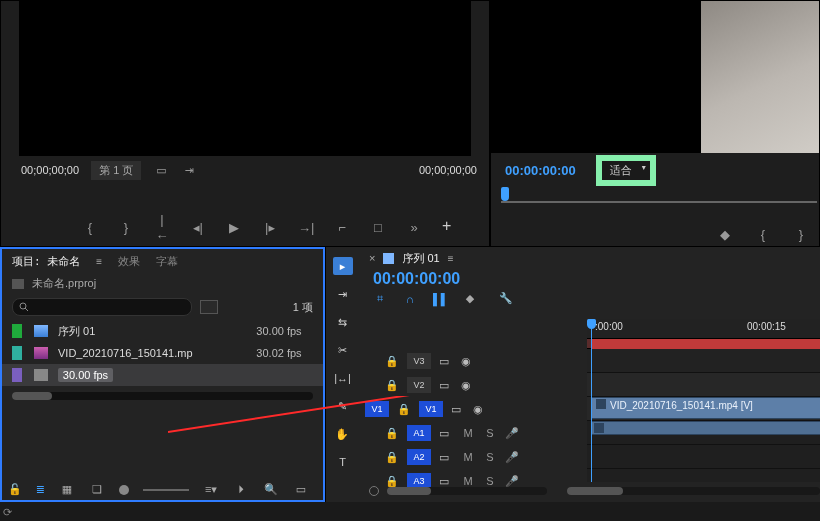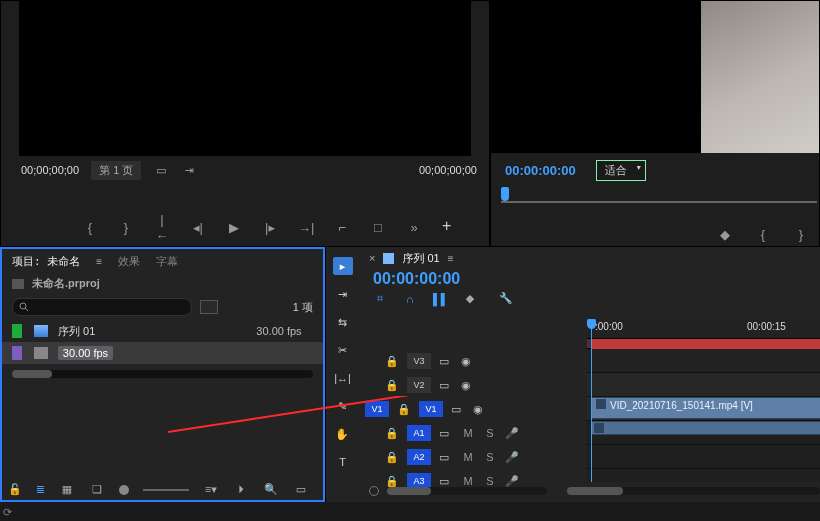--- a/index.html
+++ b/index.html
@@ -53,21 +53,21 @@
     padding:2px 8px;
     color:#aaa;
   }
   .tc-right { margin-left:auto; color:#ddd; }
   .monitor-right .info2 {
     position:absolute; top:158px; left:14px; right:8px; height:22px;
     display:flex; align-items:center; gap:20px;
   }
   .tc-blue { color:#3fa0ff; font-weight:bold; font-size:13px;}
   .fit-dd {
-    background:#1a1a1a; color:#ccc; padding:2px 18px 2px 8px; border:1px solid #86efac;
+    background:#1a1a1a; color:#ccc; padding:2px 18px 2px 8px; border:6px solid #86efac;
     position:relative;
   }
   .fit-dd:after{content:"▾"; position:absolute; right:4px; font-size:8px;}
   .monitor-right .scrubber {
     position:absolute; top:186px; left:10px; right:2px; height:18px;
   }
   .scrubber .track {
     position:absolute; top:14px; left:0; right:0; height:2px; background:#666;
   }
   .scrubber .head {
@@ -100,21 +100,20 @@
     gap:16px; padding:0 10px;
     color:#ddd;
   }
   .pp-tab { color:#888; cursor:pointer;}
   .pp-tab.active { color:#eee;font-family:Liberation Mono, monospace; }
   .pp-menu { font-size:10px; color:#aaa;}
   .pp-subhead {
     display:flex; align-items:center; gap:8px;
     padding:3px 10px;
     color:#aaa;
-    font-weight:bold;
   }
   .folder-ico{ width:12px;height:10px;background:#555;display:inline-block;}
   .pp-search-row{
     display:flex; align-items:center; gap:8px; padding:4px 10px;
   }
   .pp-search{
     flex:0 0 180px; height:18px; background:#111; border:1px solid #333;
     border-radius:8px; display:flex; align-items:center; padding:0 6px;
   }
   .pp-search svg{width:10px;height:10px;}
@@ -334,20 +333,26 @@
       <span class="bin-ico"></span>
       <span class="pp-count">1 项</span>
     </div>
     <div class="pp-rows">
       <div class="pp-row">
         <span class="swatch sw-green"></span>
         <span class="item-ico ico-seq"></span>
         <span class="nm">序列 01</span>
         <span class="fps">30.00 fps</span>
       </div>
+      <div class="pp-row">
+        <span class="swatch sw-teal"></span>
+        <span class="item-ico ico-vid"></span>
+        <span class="nm">VID_20210716_150141.mp</span>
+        <span class="fps">30.02 fps</span>
+      </div>
       <div class="pp-row selected">
         <span class="swatch sw-purple"></span>
         <span class="item-ico ico-cap"></span>
         <span class="fps">30.00 fps</span>
       </div>
     </div>
     <div class="pp-scrollbar">
       <div class="pp-scroll-thumb"></div>
     </div>
     <div class="pp-footer">

